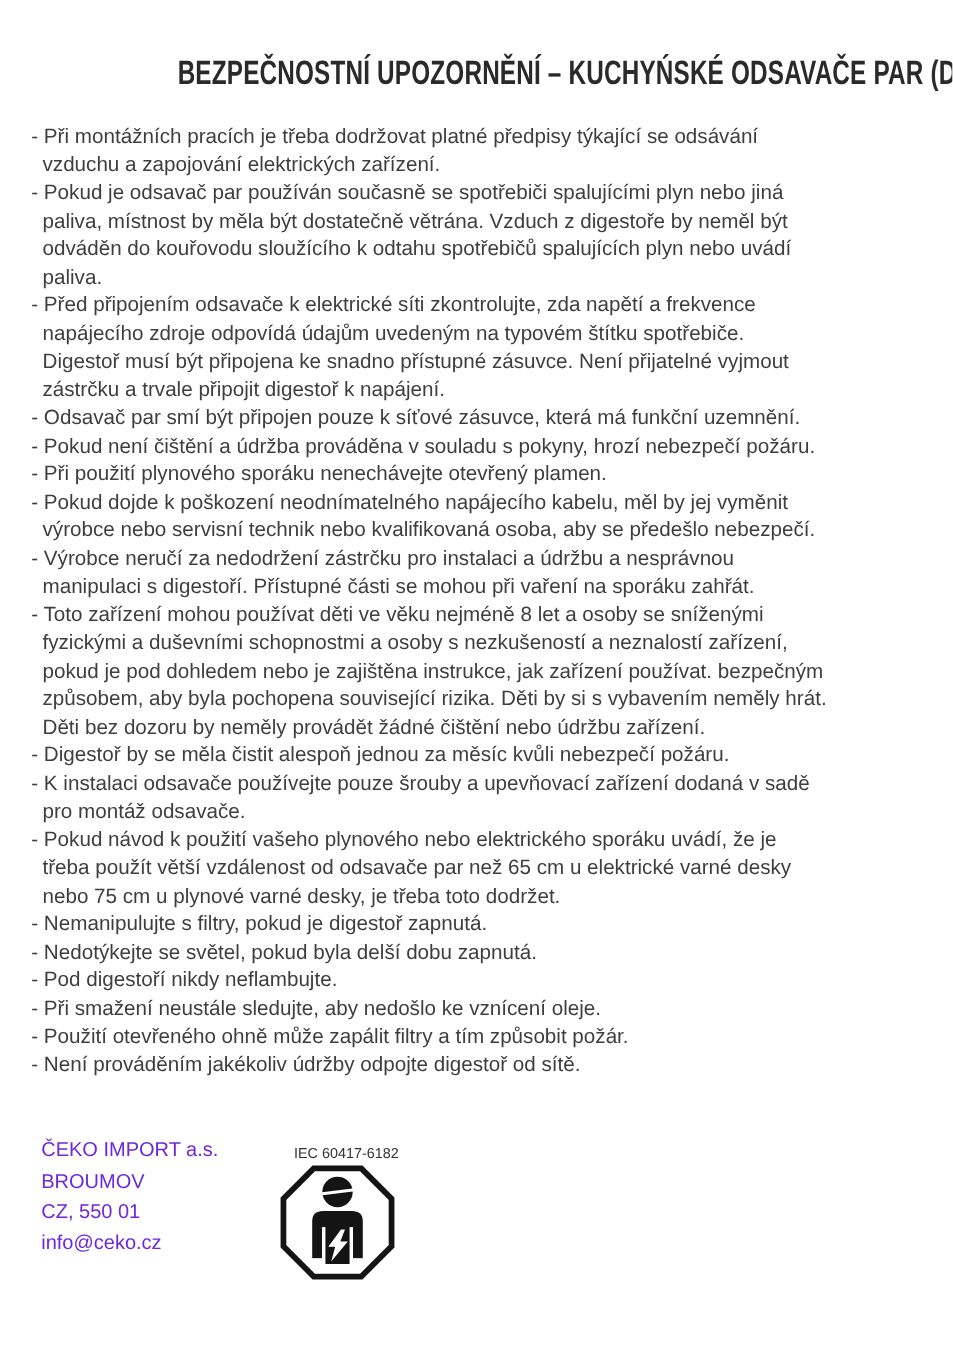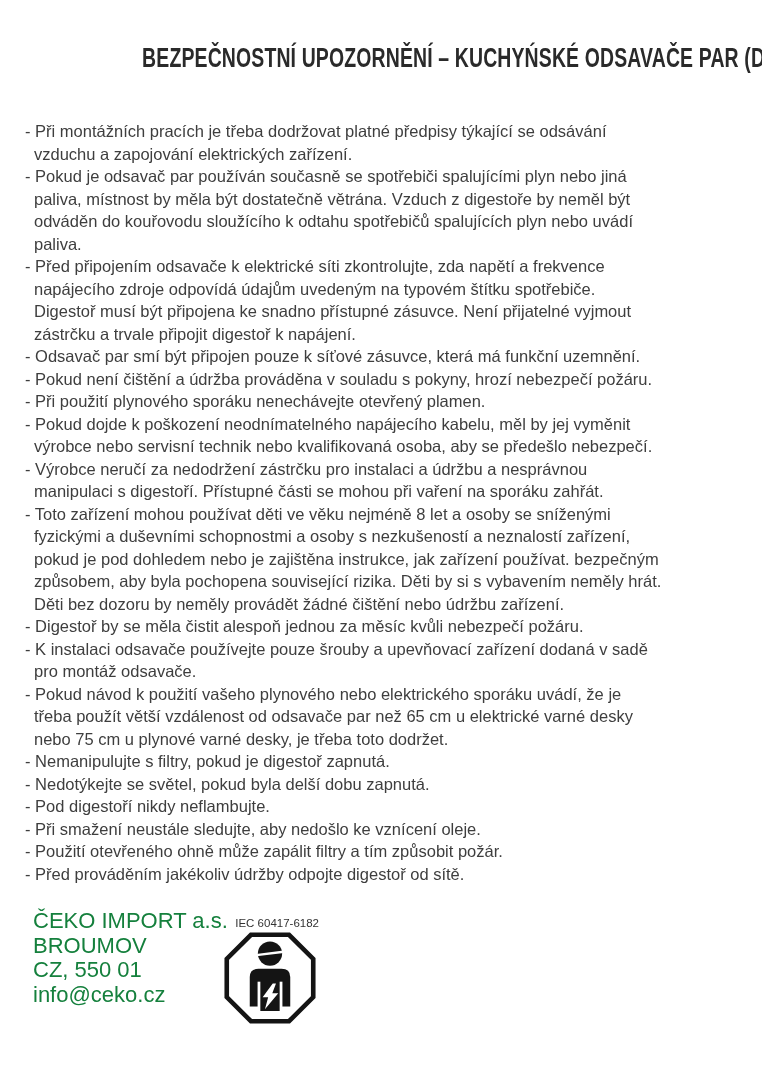--- a/index.html
+++ b/index.html
@@ -30,32 +30,31 @@
     letter-spacing: 0.2px;
   }
   .list {
     position: absolute;
     top: 98px;
     left: 25px;
     width: 700px;
     font-size: 16.5px;
     line-height: 22.5px;
     color: #3e3e3e;
-    margin-top: 22px;
   }
   .line { white-space: nowrap; }
   .line.cont { padding-left: 9px; }
   .marker { display: inline; }
   .footer-company {
     position: absolute;
     left: 33px;
     top: 909px;
-    font-size: 22px;
+    font-size: 16px;
     line-height: 24.6px;
-    color: #15803d;
+    color: #6d28d9;
   }
   .cert {
     position: absolute;
     left: 221px;
     top: 917px;
     width: 98px;
     text-align: right;
   }
   .cert-label {
     font-size: 11.5px;
@@ -152,21 +151,21 @@
 
     <div class="item">
       <div class="line"><span class="marker">-</span> <span>Při smažení neustále sledujte, aby nedošlo ke vznícení oleje.</span></div>
     </div>
 
     <div class="item">
       <div class="line"><span class="marker">-</span> <span>Použití otevřeného ohně může zapálit filtry a tím způsobit požár.</span></div>
     </div>
 
     <div class="item">
-      <div class="line"><span class="marker">-</span> <span>Před prováděním jakékoliv údržby odpojte digestoř od sítě.</span></div>
+      <div class="line"><span class="marker">-</span> <span>Není prováděním jakékoliv údržby odpojte digestoř od sítě.</span></div>
     </div>
 
   </div>
 
   <div class="footer-company">
     <div>ČEKO IMPORT a.s.</div>
     <div>BROUMOV</div>
     <div>CZ, 550 01</div>
     <div>info@ceko.cz</div>
   </div>

